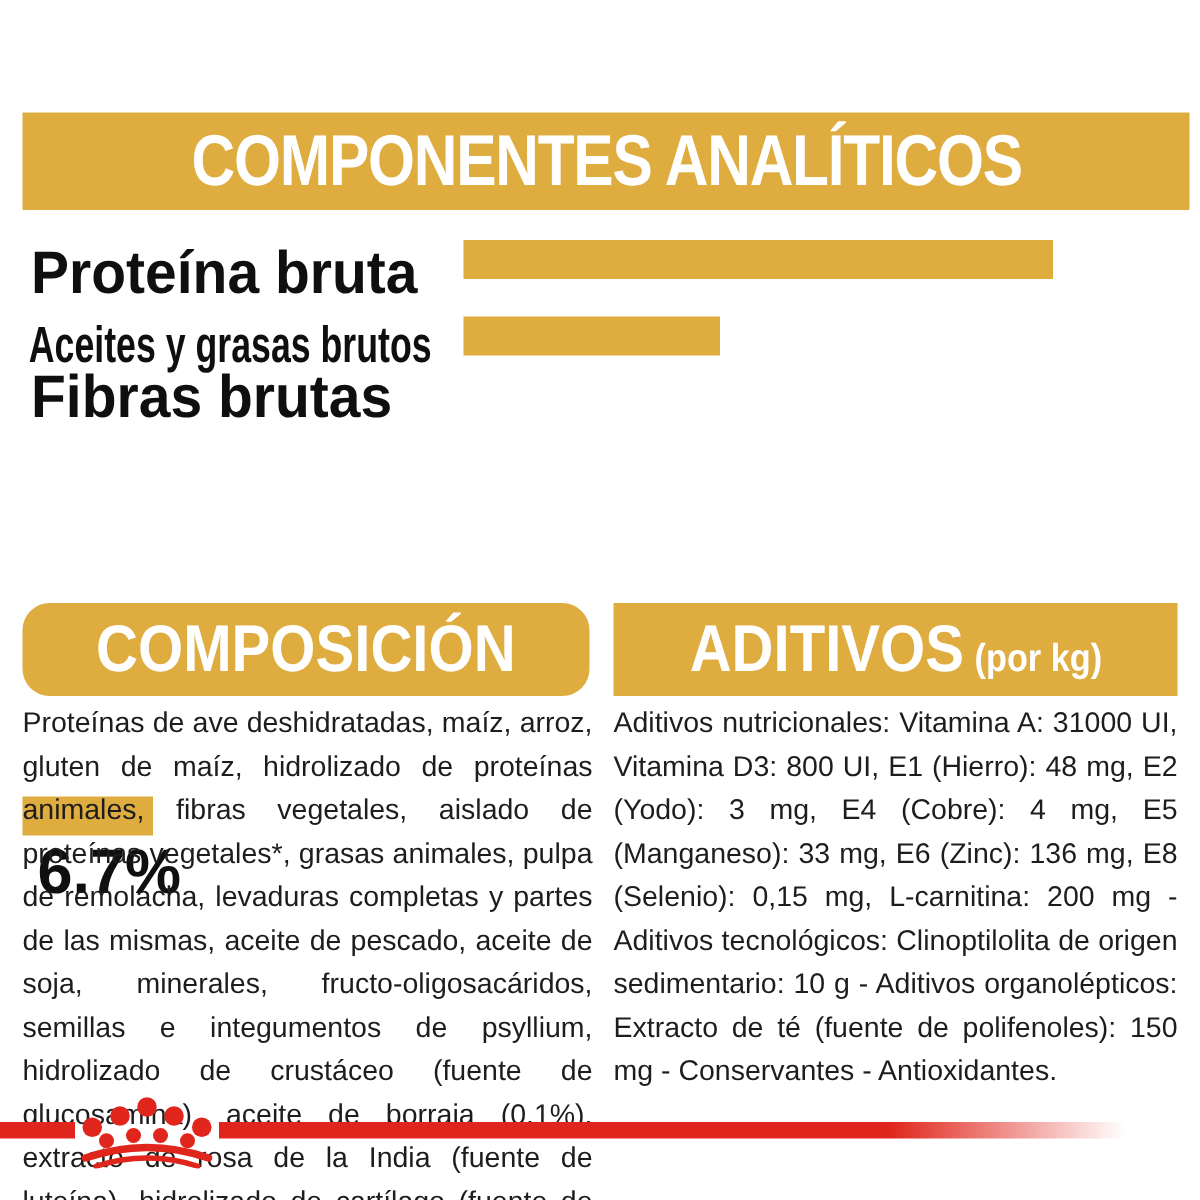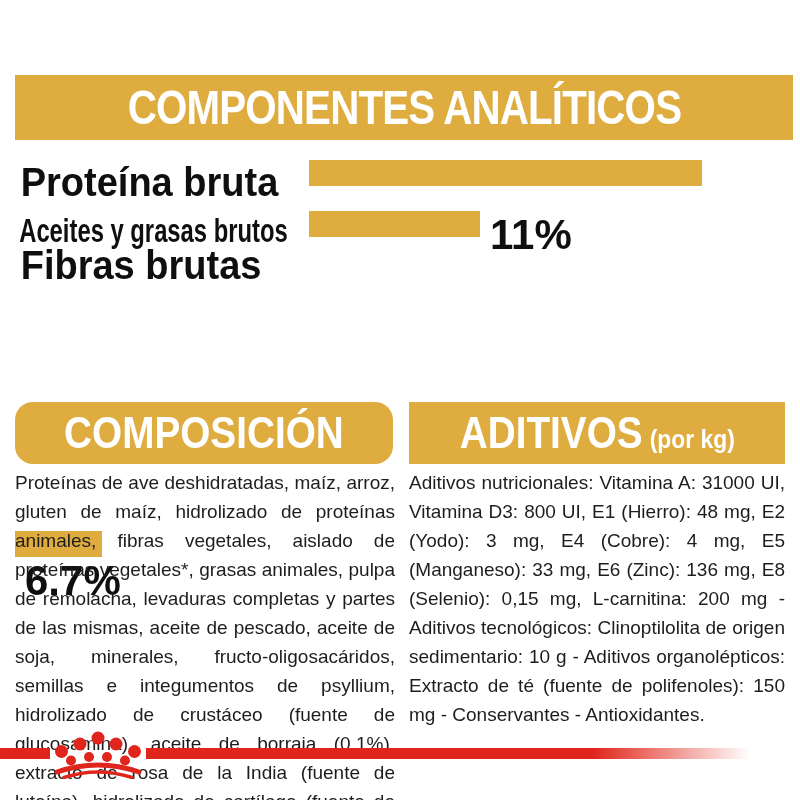--- a/index.html
+++ b/index.html
@@ -138,21 +138,20 @@
   <section>
 
     <div class="chart-row row-1">
       <span class="chart-label label-lg">Proteína bruta</span>
       <div class="chart-bar" style="width: 393px;"></div>
     </div>
 
     <div class="chart-row row-2">
       <span class="chart-label label-md">Aceites y grasas brutos</span>
       <div class="chart-bar" style="width: 171px;"></div>
-      <span class="chart-value">11%</span>
     </div>
 
     <div class="chart-row row-3">
       <span class="chart-label label-lg">Fibras brutas</span>
       <div class="chart-bar" style="width: 87px;"></div>
       <span class="chart-value">6.7%</span>
     </div>
 
   </section>
 

